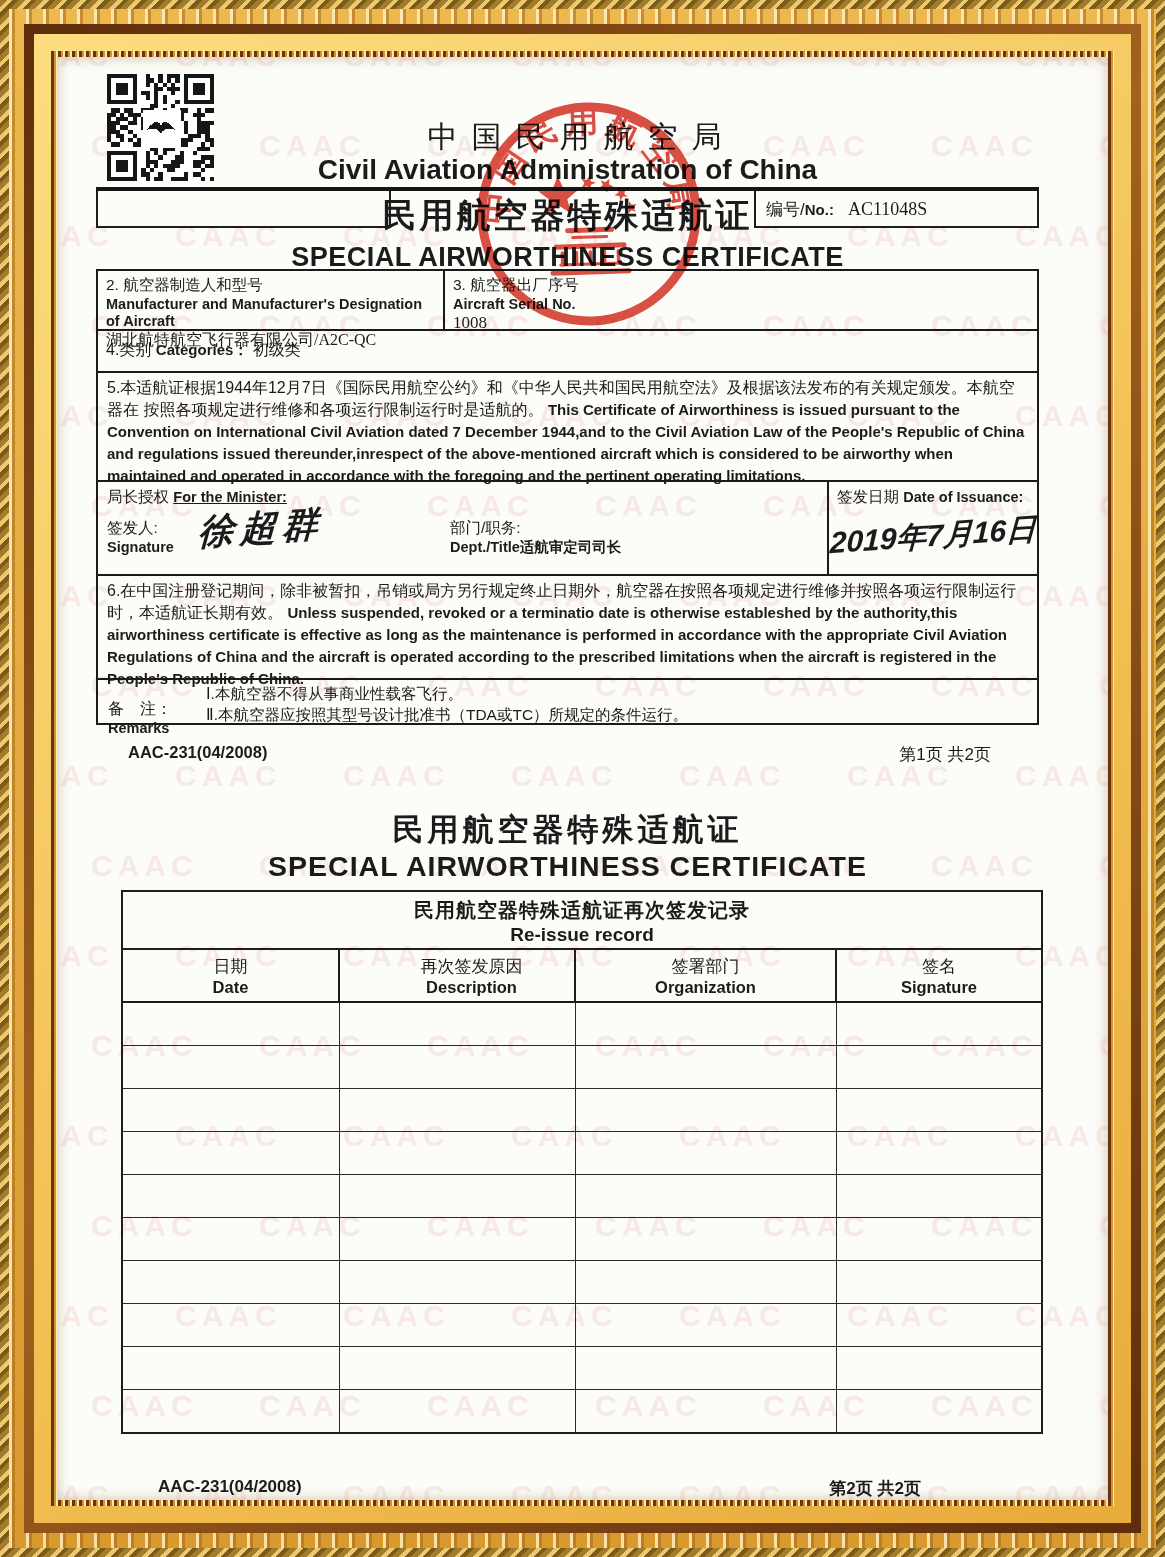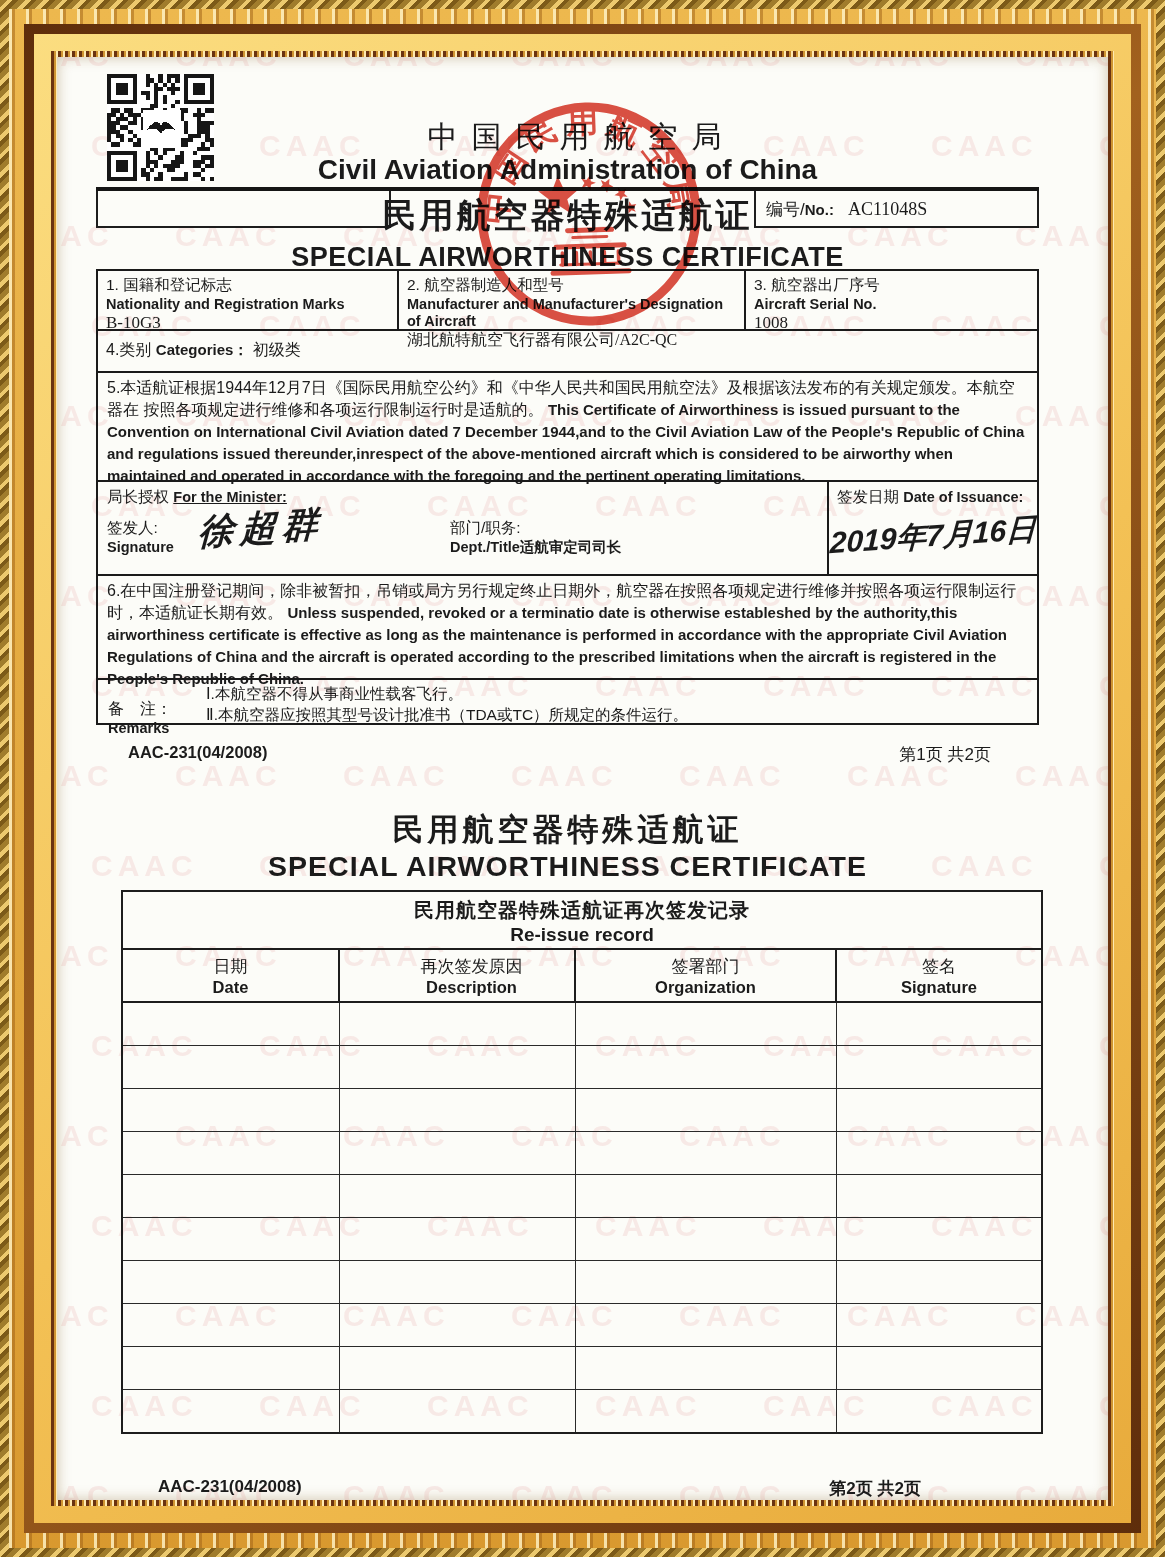--- a/index.html
+++ b/index.html
@@ -460,25 +460,20 @@
         <div class="abs rule"></div>
         <div class="abs stripbox box-l"></div>
         <div class="abs stripbox box-no"><span>编号/</span><b>No.:</b><span class="serif val" style="font-size:18px">AC11048S</span>
         </div>
 
         <div class="abs ctr title-cn">民用航空器特殊适航证</div>
         <div class="abs ctr title-en">SPECIAL AIRWORTHINESS CERTIFICATE</div>
 
         <div class="abs t1">
           <div class="row r1">
-            <div class="cell c1">
-              <div class="lab-cn">1. 国籍和登记标志</div>
-              <div class="lab-en">Nationality and Registration Marks</div>
-              <div class="val">B-10G3</div>
-            </div>
             <div class="cell c2">
               <div class="lab-cn">2. 航空器制造人和型号</div>
               <div class="lab-en">Manufacturer and Manufacturer's Designation of Aircraft</div>
               <div class="val" style="font-size:16px">湖北航特航空飞行器有限公司/A2C-QC</div>
             </div>
             <div class="cell c3">
               <div class="lab-cn">3. 航空器出厂序号</div>
               <div class="lab-en">Aircraft Serial No.</div>
               <div class="val">1008</div>
             </div>

